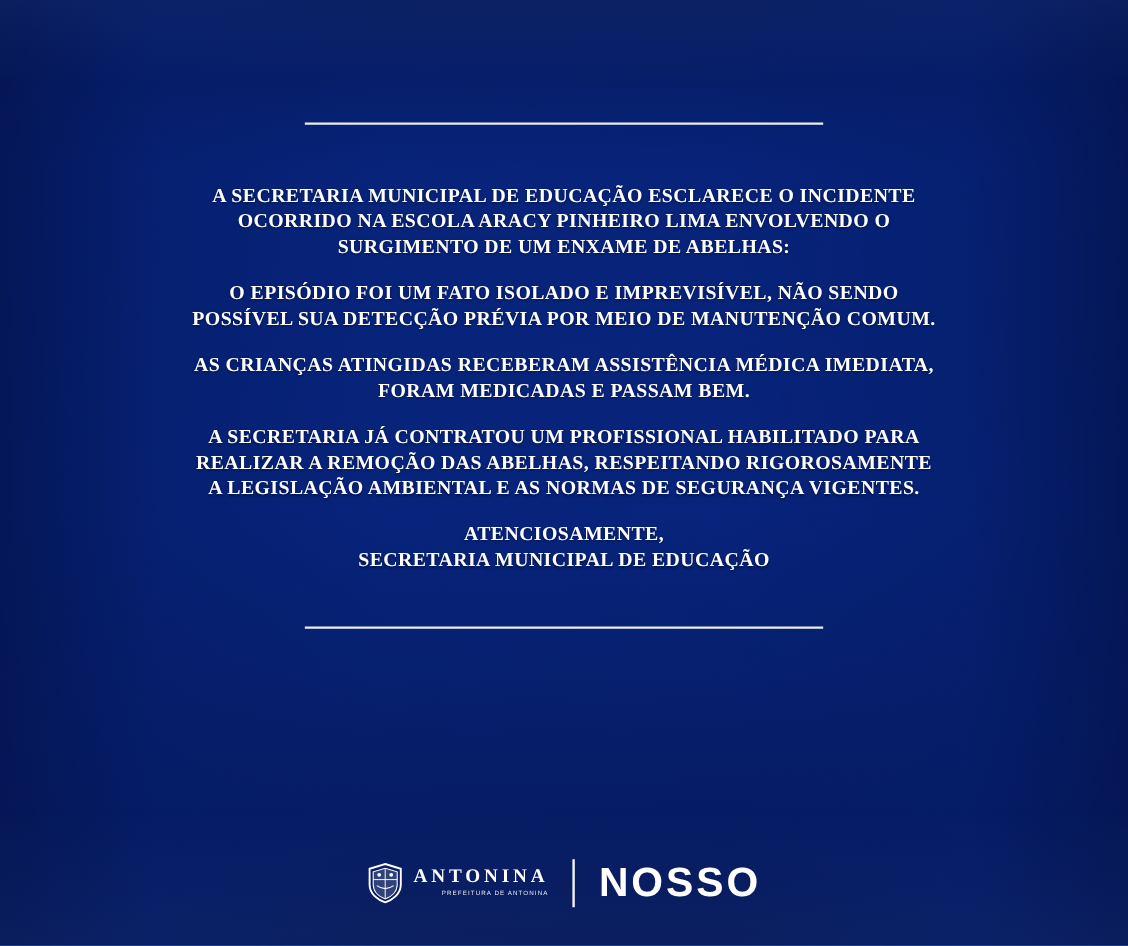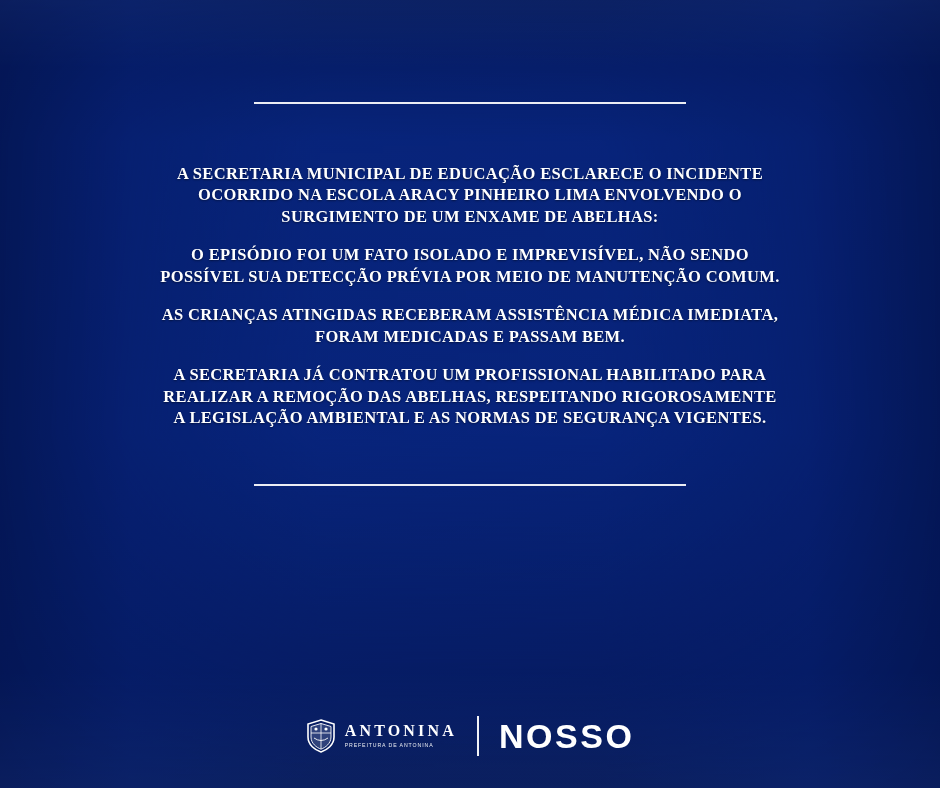--- a/index.html
+++ b/index.html
@@ -65,21 +65,21 @@
     width: 432px;
     height: 0;
     border-top: 2px solid rgba(255,255,255,0.92);
     margin: 0 auto;
   }
   .rule-top { margin-top: 102px; }
   .rule-bottom { margin-top: 0; }
 
   .statement {
     width: 620px;
-    margin: 12px auto;
+    margin: 1px auto;
     text-align: center;
     color: #ffffff;
     font-weight: 700;
     font-size: 16.5px;
     line-height: 1.30;
     letter-spacing: 0.35px;
     text-shadow: 0 1px 2px rgba(0,0,0,0.45);
   }
   .para {
     margin: 0 0 17px 0;
@@ -108,21 +108,21 @@
   }
   .crest {
     width: 30px;
     height: 34px;
     position: relative;
   }
   .crest svg { display: block; }
   .city-text {
     display: flex;
     flex-direction: column;
-    align-items: flex-start;
+    align-items: flex-end;
     line-height: 1;
     color: #ffffff;
   }
   .city-name {
     font-family: "Liberation Serif", serif;
     font-size: 16px;
     font-weight: 700;
     letter-spacing: 3.2px;
   }
   .city-sub {
@@ -158,20 +158,22 @@
   <div class="content">
 
     <div class="rule rule-top"></div>
     <div class="spacer-top"></div>
 
     <div class="statement">
       <p class="para">A SECRETARIA MUNICIPAL DE EDUCAÇÃO ESCLARECE O INCIDENTE OCORRIDO NA ESCOLA ARACY PINHEIRO LIMA ENVOLVENDO O SURGIMENTO DE UM ENXAME DE ABELHAS:</p>
       <p class="para">O EPISÓDIO FOI UM FATO ISOLADO E IMPREVISÍVEL, NÃO SENDO POSSÍVEL SUA DETECÇÃO PRÉVIA POR MEIO DE MANUTENÇÃO COMUM.</p>
       <p class="para">AS CRIANÇAS ATINGIDAS RECEBERAM ASSISTÊNCIA MÉDICA IMEDIATA, FORAM MEDICADAS E PASSAM BEM.</p>
       <p class="para">A SECRETARIA JÁ CONTRATOU UM PROFISSIONAL HABILITADO PARA REALIZAR A REMOÇÃO DAS ABELHAS, RESPEITANDO RIGOROSAMENTE A LEGISLAÇÃO AMBIENTAL E AS NORMAS DE SEGURANÇA VIGENTES.</p>
+      <p class="para" style="white-space: pre-line;">ATENCIOSAMENTE,
+SECRETARIA MUNICIPAL DE EDUCAÇÃO</p>
     </div>
 
     <div class="spacer-bottom"></div>
     <div class="rule rule-bottom"></div>
   </div>
 
   <div class="footer">
     <div class="crest-group">
       <div class="crest">
         <svg width="30" height="34" viewBox="0 0 30 34" aria-hidden="true">

